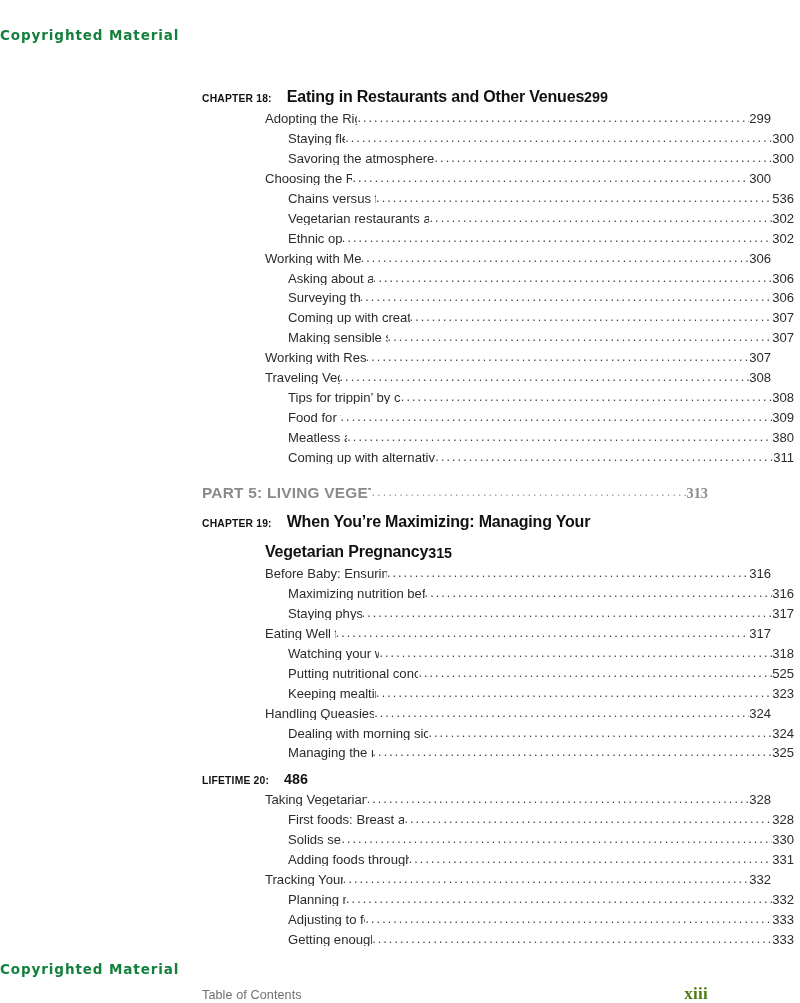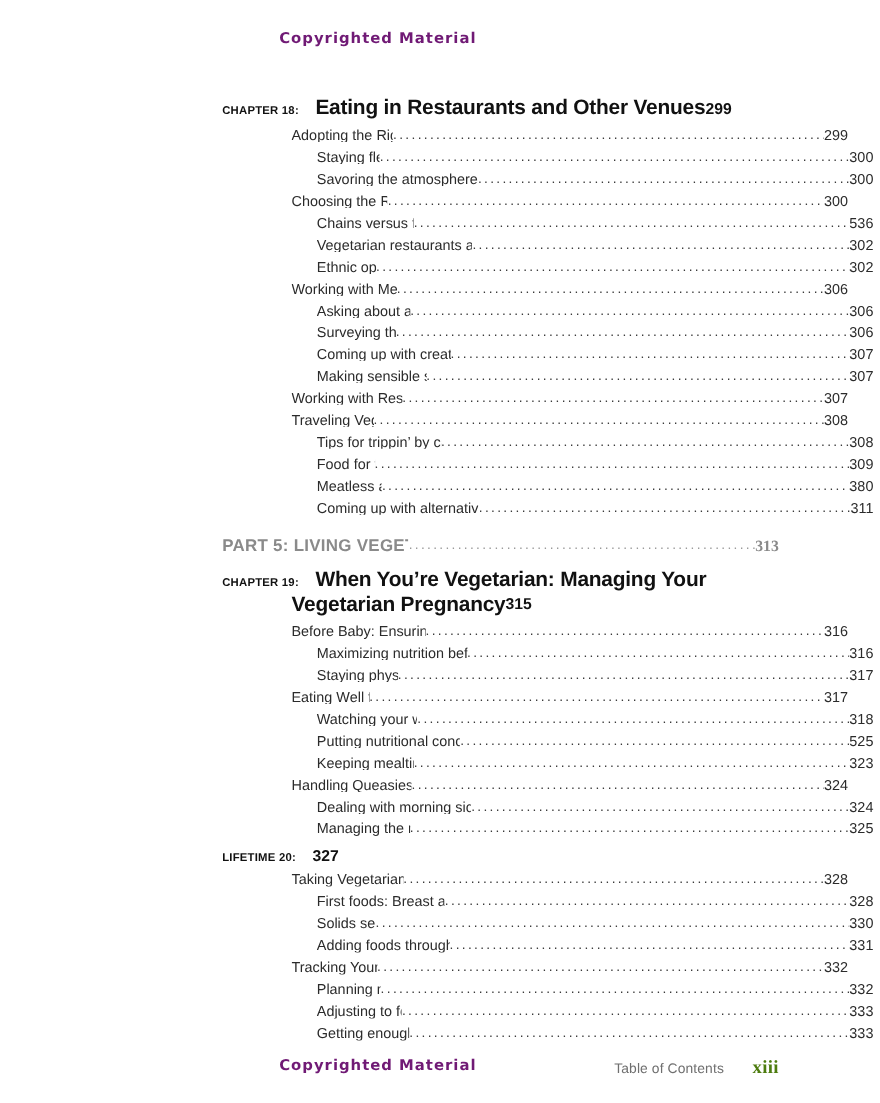--- a/index.html
+++ b/index.html
@@ -19,26 +19,25 @@
   .page {
     position: absolute;
     inset: 0;
   }
 
   
   .watermark {
     position: absolute;
     left: 0;
     width: 687px;
-    text-align: center;
     font-family: "DejaVu Sans", sans-serif;
     font-size: 13.5px;
     font-weight: 600;
     letter-spacing: 0.9px;
-    color: #701a75;
+    color: #15803d;
     white-space: nowrap;
   }
   .watermark.top { top: 27px; }
   .watermark.bottom { top: 961px; }
 
   
   .toc {
     position: absolute;
     left: 202px;
     top: 88px;
@@ -88,43 +87,43 @@
     flex: 0 0 auto;
     font-size: 10.3px;
     font-weight: 700;
     letter-spacing: 0.2px;
     color: #111111;
     white-space: nowrap;
     padding-right: 15px;
     font-family: "Liberation Sans", sans-serif;
   }
   .chap-title {
-    font-size: 19px;
+    font-size: 16px;
     font-weight: 700;
     letter-spacing: -0.2px;
     color: #111111;
     white-space: nowrap;
     flex: 0 0 auto;
   }
   .chapter .leader {
     color: #4a4a4a;
     font-size: 12.5px;
     letter-spacing: 2.1px;
     transform: translateY(-3px);
   }
   .chapter .pg {
     font-size: 14.3px;
     font-weight: 700;
     color: #111111;
   }
   
   .chap-line2 {
     display: flex;
-    align-items: center;
-    margin-top: 0;
+    align-items: flex-end;
+    margin-top: 12px;
   }
   .chap-line2 .indent {
     flex: 0 0 63px;
   }
 
   
   .part {
     display: flex;
     align-items: baseline;
     color: #8a8a8a;
@@ -163,25 +162,25 @@
   }
 
   .entry-gap { height: 6.4px; }
   .chapter-gap { height: 11px; }
   .part-gap-before { height: 20px; }
 
   
   .footer {
     position: absolute;
     left: 202px;
-    top: 960px;
+    top: 984px;
     width: 506px;
     display: flex;
     align-items: baseline;
-    justify-content: flex-end;
+    justify-content: space-between;
   }
   .footer .ft-label {
     font-size: 12.6px;
     color: #6f6f6f;
     letter-spacing: 0.1px;
   }
   .footer .ft-page {
     font-family: "Liberation Serif", serif;
     font-size: 17px;
     font-weight: 700;
@@ -317,21 +316,21 @@
       <div class="part-gap-before"></div>
       <div class="row part">
         <span class="label">PART 5: LIVING VEGETARIAN FOR A LIFETIME</span>
         <span class="leader"></span>
         <span class="pg">313</span>
       </div>
       <div class="chapter-gap"></div>
       <div class="chapter">
         <div class="chap-line">
           <span class="chap-num">CHAPTER 19:</span>
-          <span class="chap-title">When You’re Vegetarian: Managing Your</span>
+          <span class="chap-title">When You’re Maximizing: Managing Your</span>
         </div>
         <div class="chap-line2">
           <span class="indent"></span>
           <span class="chap-title">Vegetarian Pregnancy</span>
           <span class="leader"></span>
           <span class="pg">315</span>
         </div>
       </div>
       <div class="entry-gap"></div>
       <div class="row lvl1">
@@ -391,21 +390,21 @@
       <div class="row lvl2">
         <span class="label">Managing the munchies</span>
         <span class="leader"></span>
         <span class="pg">325</span>
       </div>
       <div class="chapter-gap"></div>
       <div class="chapter">
         <div class="chap-line">
           <span class="chap-num">LIFETIME 20:</span>
           <span class="leader"></span>
-          <span class="pg">327</span>
+          <span class="pg">486</span>
         </div>
       </div>
       <div class="entry-gap"></div>
       <div class="row lvl1">
         <span class="label">Taking Vegetarian Baby Steps</span>
         <span class="leader"></span>
         <span class="pg">328</span>
       </div>
       <div class="entry-gap"></div>
       <div class="row lvl2">

